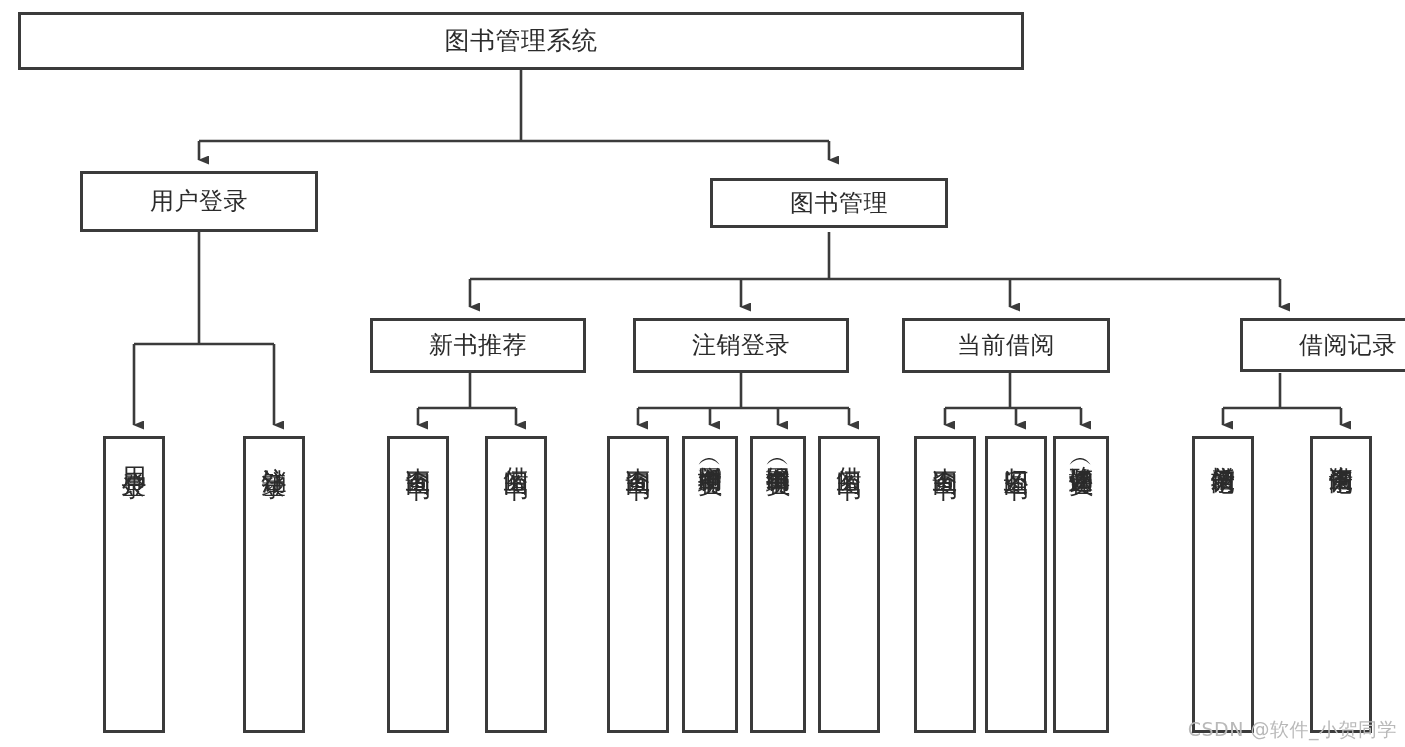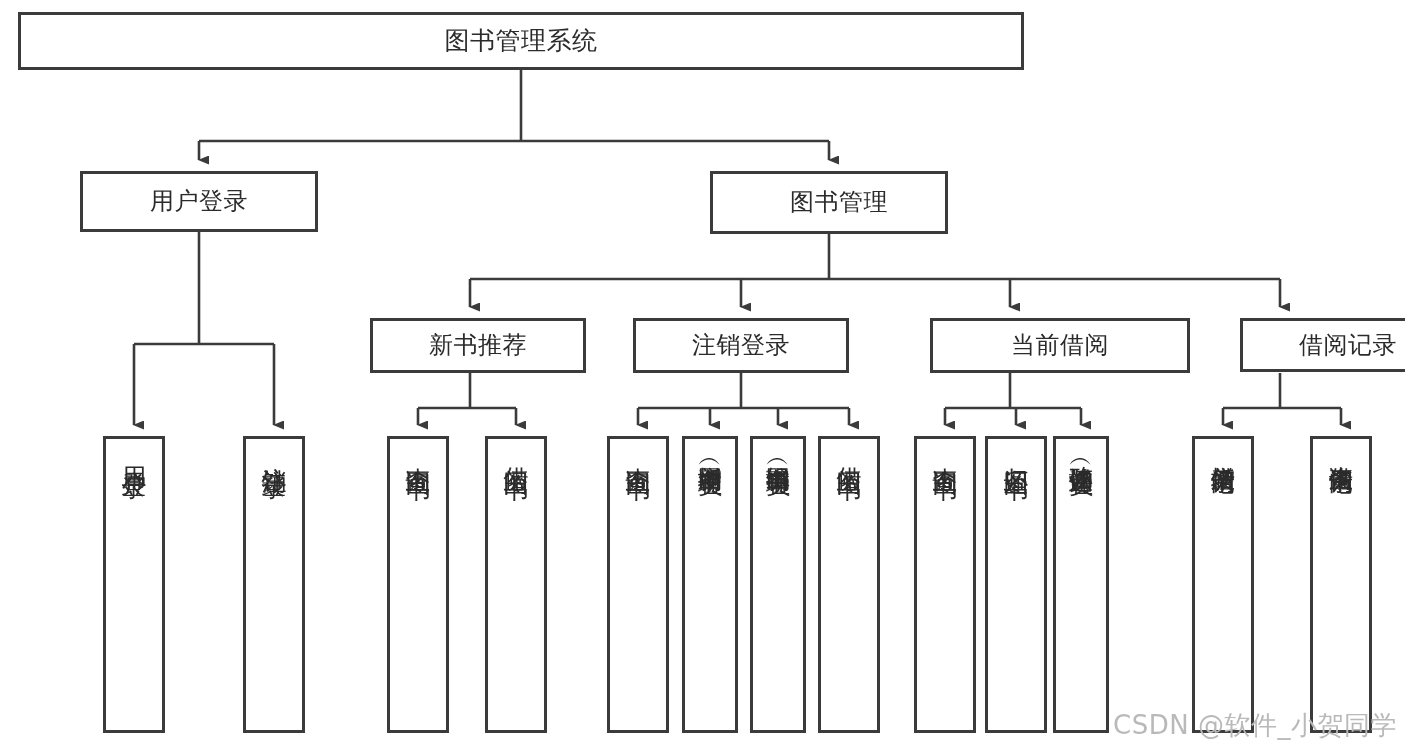--- a/index.html
+++ b/index.html
@@ -46,21 +46,21 @@
     line-height:1.0;
     letter-spacing:3px;
     white-space:nowrap;
   }
   .node.v.tall .lbl{font-size:24px;letter-spacing:1px;}
 
   #watermark{
     position:absolute;
     right:8px;
     bottom:4px;
-    font-size:26px;
+    font-size:19px;
     color:#b9b9b9;
     z-index:5;
     white-space:nowrap;
     letter-spacing:0.5px;
   }
 </style>
 </head>
 <body>
 
 <div id="stage">
@@ -107,30 +107,30 @@
       </g>
   </svg>
 
   <div id="nodes-layer">
       <div class="node h root" style="left: 18px; top: 12px; width: 1006px; height: 58px;">
         <span class="lbl">图书管理系统</span>
       </div>
       <div class="node h" style="left: 80px; top: 171px; width: 238px; height: 61px;">
         <span class="lbl">用户登录</span>
       </div>
-      <div class="node h" style="left: 710px; top: 171px; width: 238px; height: 63px; padding-left: 20px;">
+      <div class="node h" style="left: 710px; top: 178px; width: 238px; height: 50px; padding-left: 20px;">
         <span class="lbl">图书管理</span>
       </div>
       <div class="node h" style="left: 362px; top: 318px; width: 216px; height: 55px; margin-left: 8px;">
         <span class="lbl">新书推荐</span>
       </div>
       <div class="node h" style="left: 633px; top: 318px; width: 216px; height: 55px;">
         <span class="lbl">注销登录</span>
       </div>
-      <div class="node h" style="left: 930px; top: 318px; width: 260px; height: 55px;">
+      <div class="node h" style="left: 902px; top: 318px; width: 208px; height: 55px;">
         <span class="lbl">当前借阅</span>
       </div>
       <div class="node h" style="left: 1240px; top: 318px; width: 216px; height: 54px;">
         <span class="lbl">借阅记录</span>
       </div>
       <div class="node v" style="left: 103px; top: 436px; width: 62px; height: 297px;">
         <span class="lbl">用户登录</span>
       </div>
       <div class="node v" style="left: 243px; top: 436px; width: 62px; height: 297px;">
         <span class="lbl">注销登录</span>

